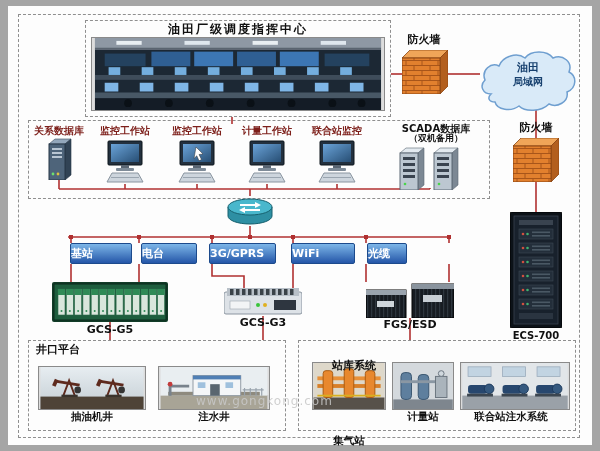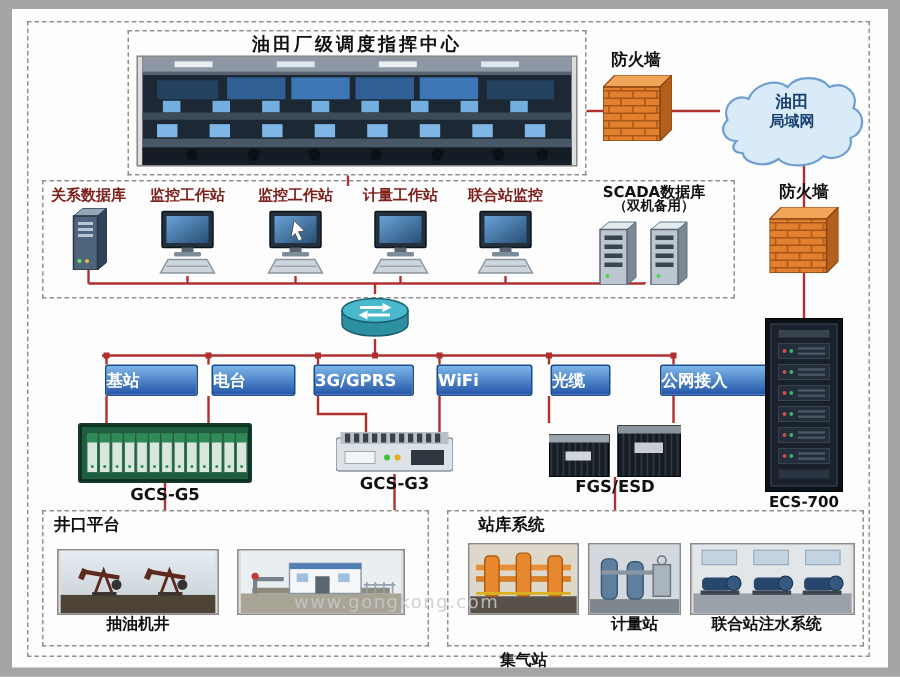--- a/index.html
+++ b/index.html
@@ -231,21 +231,20 @@
       <polygon points="29,6 35,9 29,12" fill="#fff"></polygon>
     <path d="M34,14 H19" stroke="#fff" stroke-width="2"></path>
       <polygon points="19,11 13,14 19,17" fill="#fff"></polygon>
   </svg>
 
   <div class="comm" style="left:40px;width:62px">基站</div>
   <div class="comm" style="left:111px;width:56px">电台</div>
   <div class="comm" style="left:179px;width:67px">3G/GPRS</div>
   <div class="comm" style="left:261px;width:64px">WiFi</div>
   <div class="comm" style="left:337px;width:40px">光缆</div>
-  <div class="comm" style="left:410px;width:79px">公网接入</div>
 
   <svg class="abs" style="left:52px;top:282px" width="116" height="40" viewBox="0 0 116 40">
     <defs>
       <g id="g5m">
         <rect width="7" height="26" fill="#d9e6dc" stroke="#2c6a4a" stroke-width="0.6"></rect>
         <rect width="7" height="6" fill="#2f8a56"></rect>
           <circle cx="3.5" cy="22" r="1" fill="#2f8a56"></circle>
       </g>
     </defs>
     <rect width="116" height="40" rx="2" fill="#123c28"></rect>
@@ -355,22 +354,23 @@
     <rect x="8" y="26" width="96" height="4" fill="#8e8a7e"></rect>
     <rect x="34" y="9" width="50" height="21" fill="#f4f6f8" stroke="#8e98a2"></rect>
     <rect x="34" y="9" width="50" height="4" fill="#4f7fb5"></rect>
     <rect x="52" y="18" width="10" height="12" fill="#5a6670"></rect>
     <rect x="39" y="16" width="8" height="6" fill="#9fc0dd"></rect>
       <rect x="68" y="16" width="8" height="6" fill="#9fc0dd"></rect>
     <path d="M10,30 V20 H30" stroke="#78828c" stroke-width="3" fill="none"></path>
     <circle cx="10" cy="18" r="2.5" fill="#c23c3c"></circle>
     <path d="M88,30 V22 M94,30 V22 M100,30 V22 M106,30 V22 M86,24 H108" stroke="#98a2ac" stroke-width="1.2" fill="none"></path>
   </svg>
-
-  <div class="lbl" style="left:306px;top:344px;width:70px;font-size:11px;text-align:center">站库系统</div>
+  <div class="lbl" style="left:158px;top:411px;width:112px;font-size:10.5px">注水井</div>
+
+  <div class="lbl" style="left:306px;top:360px;width:70px;font-size:11px;text-align:right">站库系统</div>
 
   <svg class="abs photo" style="left:312px;top:362px" width="74" height="48" viewBox="0 0 74 48">
     <rect width="74" height="48" fill="#ded8ca"></rect>
     <rect y="36" width="74" height="12" fill="#57514a"></rect>
     <rect x="4" y="14" width="66" height="4" fill="#e89038"></rect>
     <rect x="4" y="22" width="66" height="4" fill="#d87f28"></rect>
     <rect x="10" y="8" width="10" height="28" rx="3" fill="#e8882e" stroke="#a85a10"></rect>
     <rect x="32" y="6" width="10" height="30" rx="3" fill="#e8882e" stroke="#a85a10"></rect>
     <rect x="54" y="8" width="10" height="28" rx="3" fill="#e8882e" stroke="#a85a10"></rect>
     <path d="M4,34 H70" stroke="#d8b020" stroke-width="2"></path>

